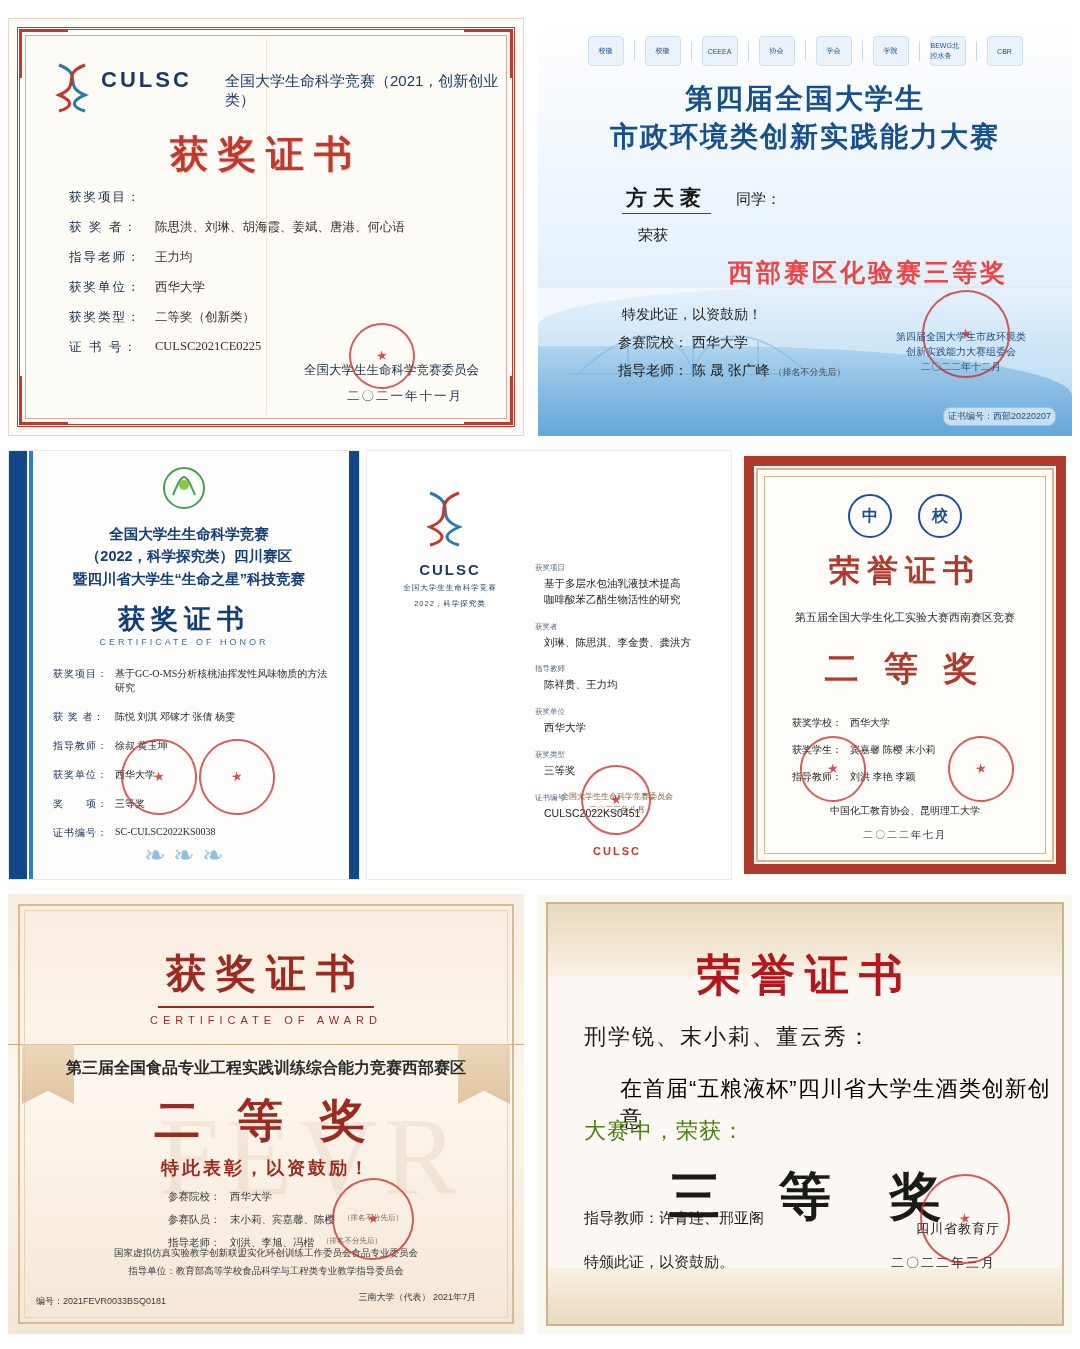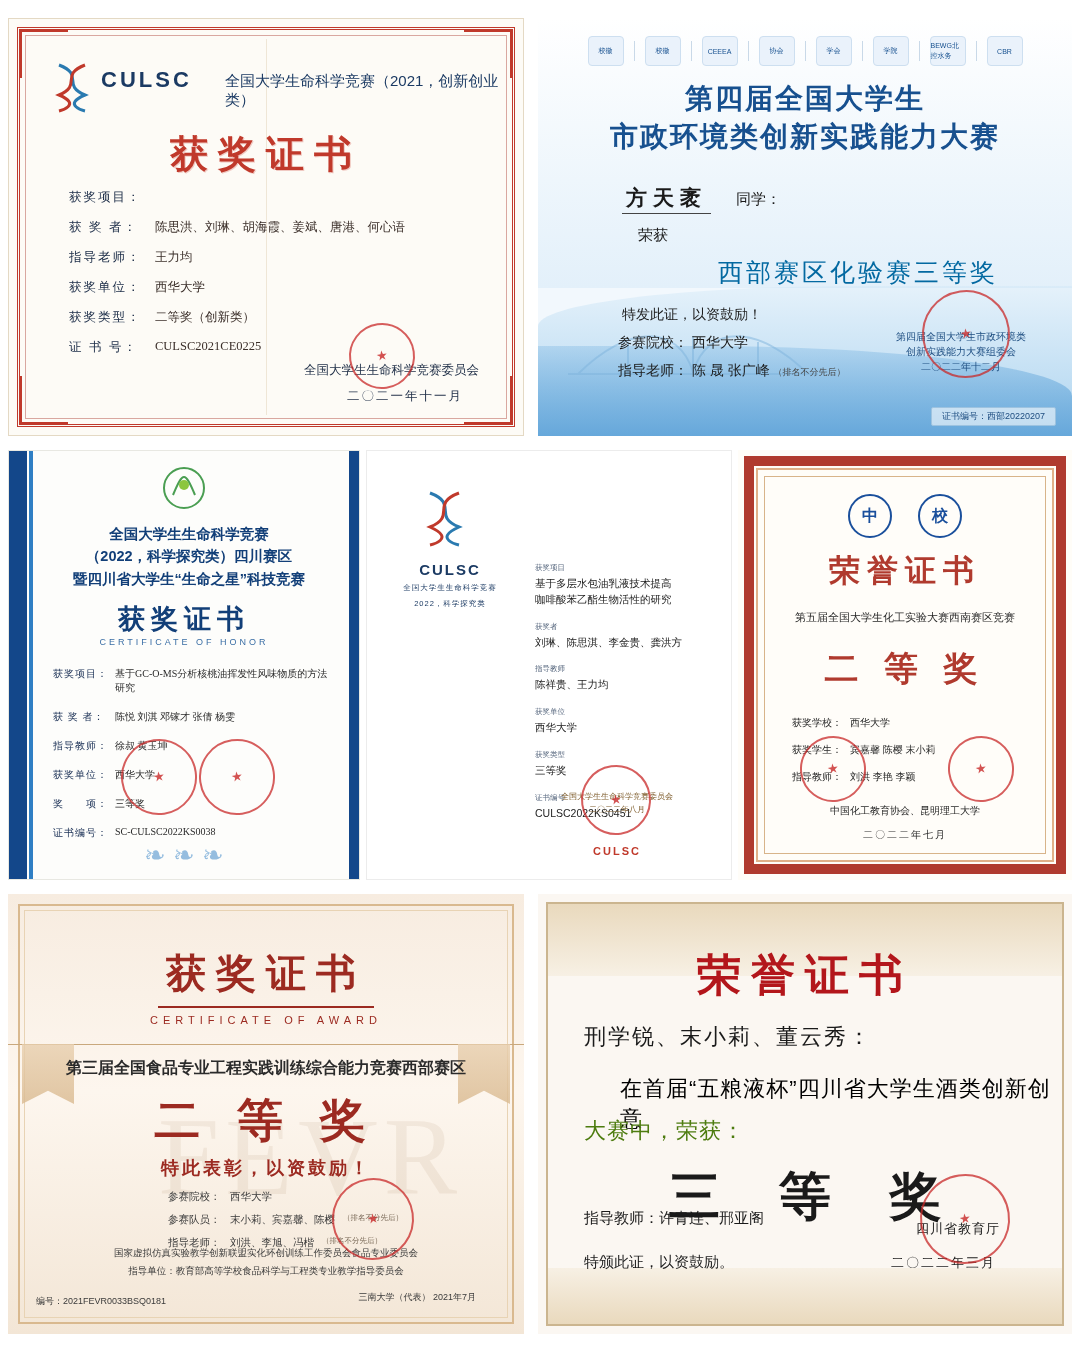--- a/index.html
+++ b/index.html
@@ -61,29 +61,29 @@
       justify-content:center;font-size:7px;color:#16508f;background:#eaf2fb;border:1px solid #cddff0;}
   #c2 .logos .sep{width:1px;height:20px;background:#c9d9e8;}
   #c2 .t1{position:absolute;left:0;right:0;top:62px;text-align:center;font-size:28px;
       font-weight:bold;color:#17508f;letter-spacing:2px;}
   #c2 .t2{position:absolute;left:0;right:0;top:100px;text-align:center;font-size:28px;
       font-weight:bold;color:#17508f;letter-spacing:2px;}
   #c2 .name{position:absolute;left:84px;top:166px;font-size:21px;font-weight:bold;color:#1a1a1a;
       letter-spacing:6px;border-bottom:1px solid #444;padding:0 4px 1px;}
   #c2 .nameaf{position:absolute;left:198px;top:172px;font-size:15px;color:#1a1a1a;}
   #c2 .ry{position:absolute;left:100px;top:208px;font-size:15px;color:#1a1a1a;}
-  #c2 .award{position:absolute;left:180px;top:238px;font-size:25px;font-weight:normal;color:#0369a1;
+  #c2 .award{position:absolute;left:190px;top:238px;font-size:25px;font-weight:bold;color:#ef4444;
       letter-spacing:3px;}
   #c2 .l1{position:absolute;left:84px;top:288px;font-size:14px;color:#1a1a1a;}
   #c2 .l2{position:absolute;left:80px;top:316px;font-size:14px;color:#1a1a1a;}
   #c2 .l3{position:absolute;left:80px;top:344px;font-size:14px;color:#1a1a1a;}
   #c2 .small{font-size:9px;color:#444;}
   #c2 .org{position:absolute;right:46px;bottom:62px;font-size:10px;color:#1d4d80;text-align:center;line-height:1.5;}
   #c2 .code{position:absolute;right:16px;bottom:10px;font-size:9px;color:#1d4d80;
-      border:1px solid #9dc3e0;padding:2px 10px;border-radius:2px;background:rgba(255,255,255,.6);}
+      border:1px solid #9dc3e0;padding:2px 4px;border-radius:8px;background:rgba(255,255,255,.6);}
 
   
   #c3{left:8px;top:450px;width:352px;height:430px;background:#fdfdfb;border:1px solid #e8e8e2;}
   #c3 .lband{position:absolute;left:0;top:0;bottom:0;width:18px;background:#13478a;}
   #c3 .lband2{position:absolute;left:20px;top:0;bottom:0;width:4px;background:#2f7fc4;}
   #c3 .rband{position:absolute;right:0;top:0;bottom:0;width:10px;background:#13478a;}
   #c3 .emb{position:absolute;left:50%;transform:translateX(-50%);top:14px;width:46px;height:46px;}
   #c3 .h1{position:absolute;left:28px;right:18px;top:72px;text-align:center;font-size:14.5px;
       font-weight:bold;color:#123f78;line-height:1.55;}
   #c3 .title{position:absolute;left:0;right:0;top:150px;text-align:center;font-size:27px;
@@ -99,21 +99,21 @@
   
   #c4{left:366px;top:450px;width:366px;height:430px;background:#ffffff;border:1px solid #ececec;}
   #c4 .logo{position:absolute;left:54px;top:38px;width:46px;height:60px;}
   #c4 .brand{position:absolute;left:30px;top:110px;width:106px;text-align:center;font-size:15px;
       letter-spacing:2px;font-weight:bold;color:#1b3a63;}
   #c4 .bsub{position:absolute;left:20px;top:132px;width:126px;text-align:center;font-size:7.5px;color:#1b3a63;letter-spacing:1px;}
   #c4 .bsub2{position:absolute;left:20px;top:148px;width:126px;text-align:center;font-size:7.5px;color:#1b3a63;letter-spacing:1px;}
   #c4 .rows{position:absolute;left:168px;top:112px;right:14px;}
   #c4 .blk{margin-bottom:14px;}
   #c4 .lbl{font-size:7.5px;color:#5a6a80;margin-bottom:3px;}
-  #c4 .val{font-size:10.5px;color:#1c1c1c;line-height:1.5;}
+  #c4 .val{font-size:10.5px;color:#1c1c1c;line-height:1.5;margin-left:9px;}
   #c4 .org{position:absolute;left:150px;bottom:62px;width:200px;text-align:center;font-size:8px;color:#7d5b2a;line-height:1.6;}
   #c4 .culsc{position:absolute;left:150px;bottom:22px;width:200px;text-align:center;font-size:11px;
       letter-spacing:2px;color:#c0392b;font-weight:bold;}
 
   
   #c5{left:738px;top:450px;width:334px;height:430px;background:#fffdf8;}
   #c5 .ofr{position:absolute;left:6px;top:6px;right:6px;bottom:6px;border:10px solid #b03a2e;}
   #c5 .ofr2{position:absolute;left:18px;top:18px;right:18px;bottom:18px;border:2px solid #e0b089;}
   #c5 .ifr{position:absolute;left:26px;top:26px;right:26px;bottom:26px;border:1px solid #d8b48a;background:#fffdf9;}
   #c5 .logos{position:absolute;left:0;right:0;top:44px;display:flex;justify-content:center;gap:26px;}

